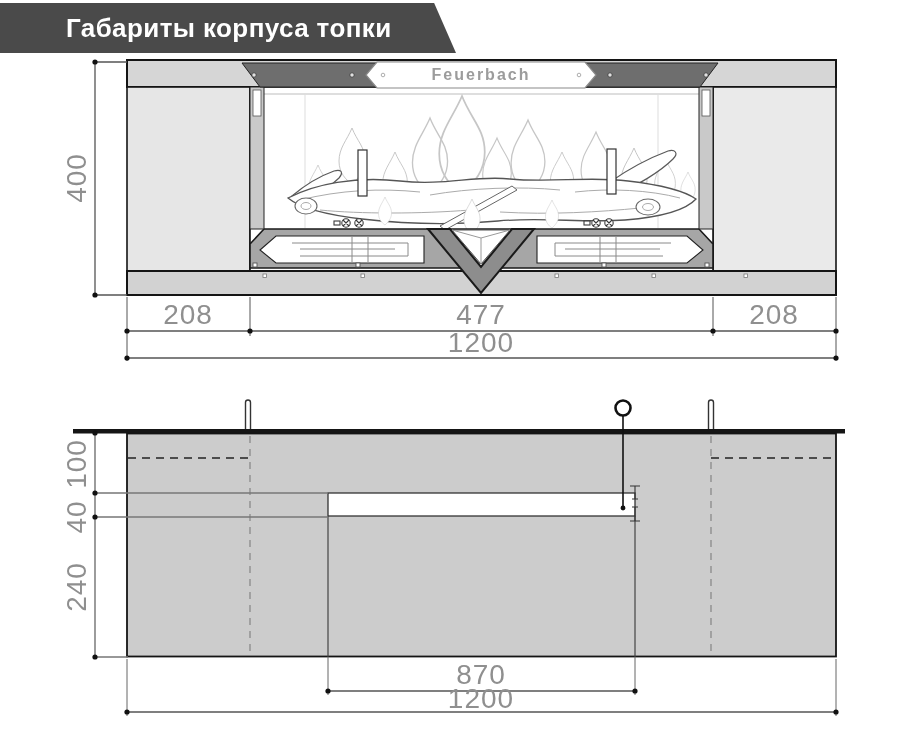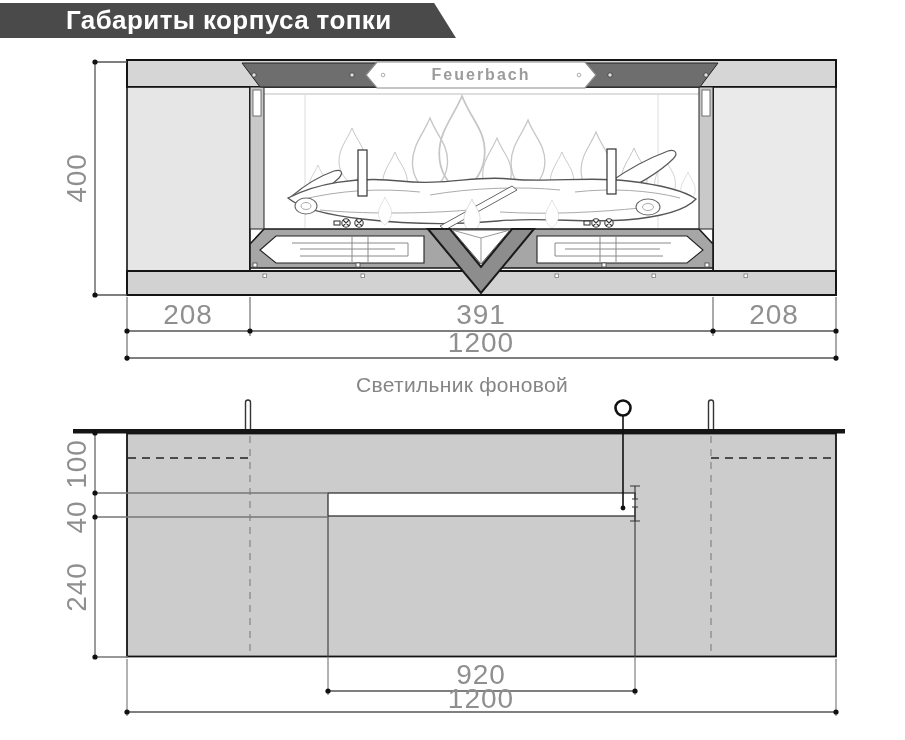--- a/index.html
+++ b/index.html
@@ -2,21 +2,21 @@
 <html><head>
 <meta charset="utf-8">
 <style>
   html,body{margin:0;padding:0;background:#ffffff;}
   #stage{
     position:relative;width:905px;height:740px;background:#fff;overflow:hidden;
     font-family:"Liberation Sans",sans-serif;
   }
   
   #banner{
-    position:absolute;left:0;top:3px;width:456px;height:35px;background:#4a4a4a;
+    position:absolute;left:0;top:3px;width:456px;height:50px;background:#4a4a4a;
     clip-path:polygon(0 0,95.2% 0,100% 100%,0 100%);
     display:flex;align-items:center;
   }
   #banner .t{
     padding-left:66px;color:#ffffff;font-size:26px;font-weight:700;letter-spacing:.4px;
   }
   
   #art{position:absolute;left:0;top:0;width:905px;height:740px;}
   
   .dim{
@@ -211,27 +211,27 @@
   </svg>
 
   <div id="banner">
     <span class="t">Габариты корпуса топки</span>
   </div>
 
   <div id="logo">Feuerbach</div>
 
   <div class="dim v" style="left:27px;top:162px;">400</div>
   <div class="dim h" style="left:128px;top:300px;">208</div>
-  <div class="dim h" style="left:421px;top:300px;">391</div>
+  <div class="dim h" style="left:421px;top:300px;">477</div>
   <div class="dim h" style="left:714px;top:300px;">208</div>
   <div class="dim h" style="left:421px;top:328px;">1200</div>
 
   <div id="light-note">
-    <span>Светильник фоновой</span><br>
+    <br>
   </div>
 
   <div class="dim v" style="left:27px;top:448px;">100</div>
   <div class="dim v" style="left:27px;top:501px;">40</div>
   <div class="dim v" style="left:27px;top:571px;">240</div>
-  <div class="dim h" style="left:421px;top:660px;">920</div>
+  <div class="dim h" style="left:421px;top:660px;">870</div>
   <div class="dim h" style="left:421px;top:684px;">1200</div>
 
 </div>
 
 </body></html>

